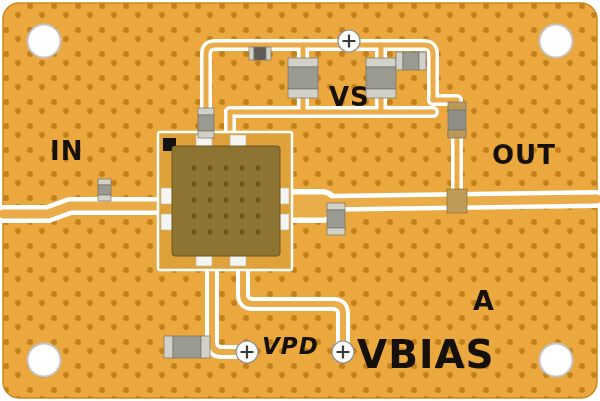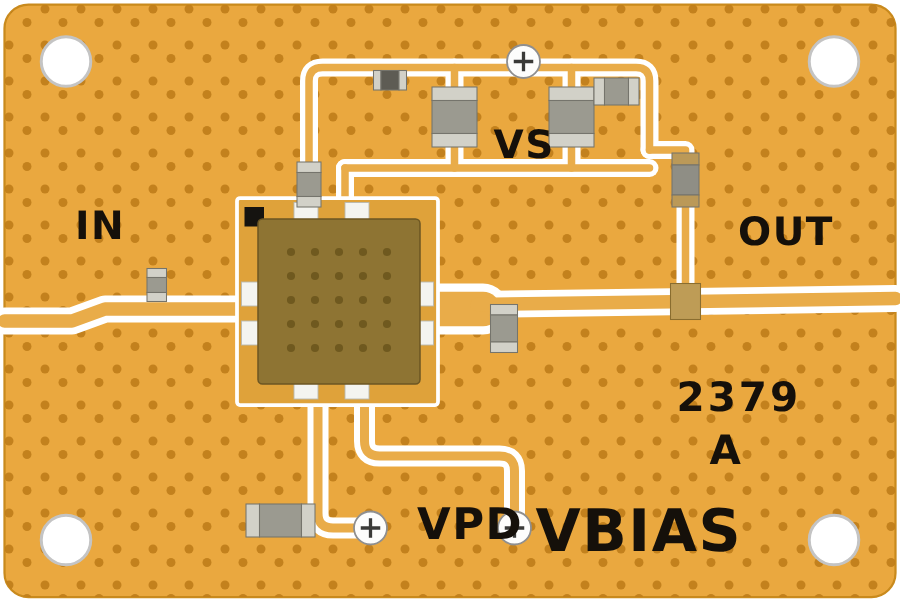--- a/index.html
+++ b/index.html
@@ -3,21 +3,21 @@
 <meta charset="utf-8">
 <style>
   html,body{margin:0;padding:0;background:#ffffff;}
   .stage{position:relative;width:600px;height:401px;background:#ffffff;overflow:hidden;
          font-family:"DejaVu Sans","Liberation Sans",sans-serif;}
   .stage svg{position:absolute;left:0;top:0;}
   .lbl{position:absolute;font-weight:bold;color:#15100A;line-height:1;user-select:none;}
   .lbl-in{left:50px;top:138px;font-size:26px;letter-spacing:1px;text-align:center;}
   .lbl-vs{left:329px;top:73px;font-size:26px;letter-spacing:1px;margin-top:11px;}
   .lbl-out{left:492px;top:142px;font-size:26px;letter-spacing:1px;}
-  .lbl-vpd{left:278px;top:335px;font-size:29px;letter-spacing:1px;}
+  .lbl-vpd{left:262px;top:335px;font-size:23px;letter-spacing:1px;font-style:italic;}
   .lbl-vbias{left:357px;top:335px;font-size:39px;letter-spacing:1px;}
   .lbl-num{left:451px;top:252px;font-size:27px;letter-spacing:2px;}
   .lbl-rev{left:473px;top:287px;font-size:27px;}
   .tw{stroke:#FFFFFF;fill:none;}
   .tg{stroke:#E9AC49;fill:none;}
 </style>
 </head>
 <body>
 
 <div class="stage">
@@ -173,15 +173,14 @@
     <circle cx="556" cy="41" r="16.5" fill="#FFFFFF" stroke="#C4C4C4" stroke-width="2"></circle>
     <circle cx="44" cy="360" r="16.5" fill="#FFFFFF" stroke="#C4C4C4" stroke-width="2"></circle>
     <circle cx="556" cy="360" r="16.5" fill="#FFFFFF" stroke="#C4C4C4" stroke-width="2"></circle>
   </svg>
 
   <div class="lbl lbl-in">IN</div>
   <div class="lbl lbl-vs">VS</div>
   <div class="lbl lbl-out">OUT</div>
   <div class="lbl lbl-vpd">VPD</div>
   <div class="lbl lbl-vbias">VBIAS</div>
-  <div class="lbl lbl-num">2379</div>
   <div class="lbl lbl-rev">A</div>
 </div>
 
 </body></html>

